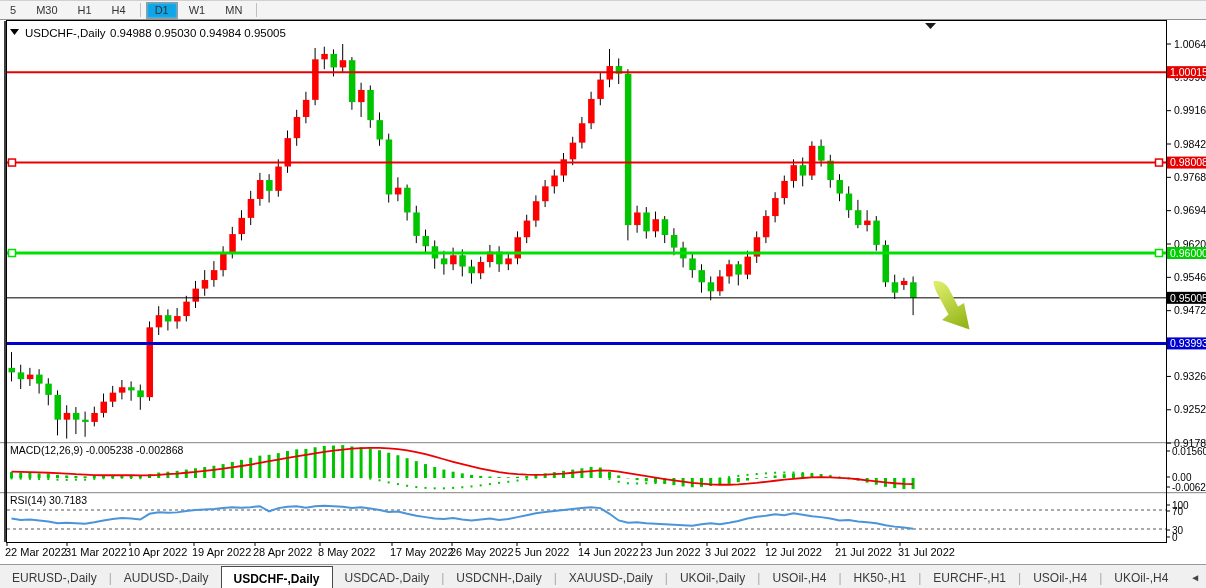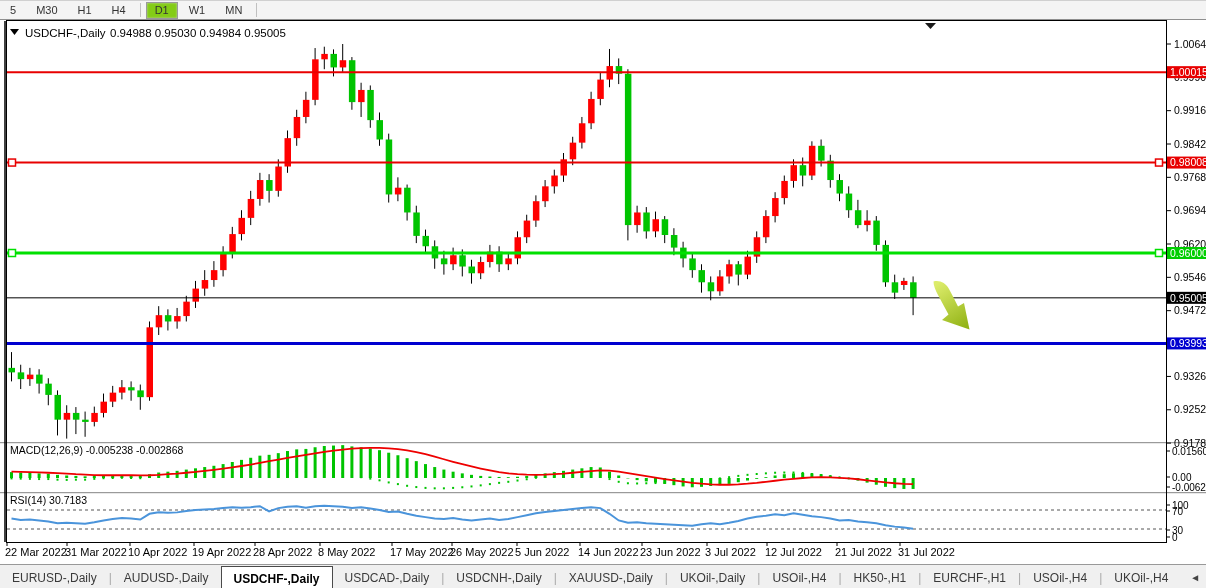--- a/index.html
+++ b/index.html
@@ -5,21 +5,21 @@
   html,body{margin:0;padding:0;background:#fff;}
   .app{position:relative;width:1206px;height:588px;overflow:hidden;
        font-family:"Liberation Sans",sans-serif;background:#fff;
        border-top:1px solid #d0d0d0;}
   
   .toolbar{position:absolute;left:0;top:0;width:1206px;height:18px;
            background:#f4f4f4;border-bottom:1px solid #8f8f8f;
            display:flex;align-items:center;}
   .tfbtn{font-size:11px;color:#333;padding:1px 8px;margin:0 1px;cursor:default;
          border:1px solid transparent;line-height:13px;}
-  .tfbtn.active{background:#84cc16;border:1px solid #9a9a9a;box-shadow:inset 0 0 2px #ccc;}
+  .tfbtn.active{background:#0ea5e9;border:1px solid #9a9a9a;box-shadow:inset 0 0 2px #ccc;}
   .tbsep{width:1px;height:14px;background:#c0c0c0;margin:0 4px;}
   
   #chart-svg{position:absolute;left:0;top:19px;}
   
   .tabbar{position:absolute;left:0;top:563px;width:1206px;height:25px;
           background:#f0f0f0;border-top:1px solid #999;
           display:flex;align-items:stretch;font-size:12px;color:#3a3a3a;}
   .tabspacer{width:34px;}
   .tab{display:flex;align-items:center;padding:0 12px;white-space:nowrap;cursor:default;}
   .tab.active{background:#ffffff;border:1px solid #4a4a4a;border-bottom:none;

